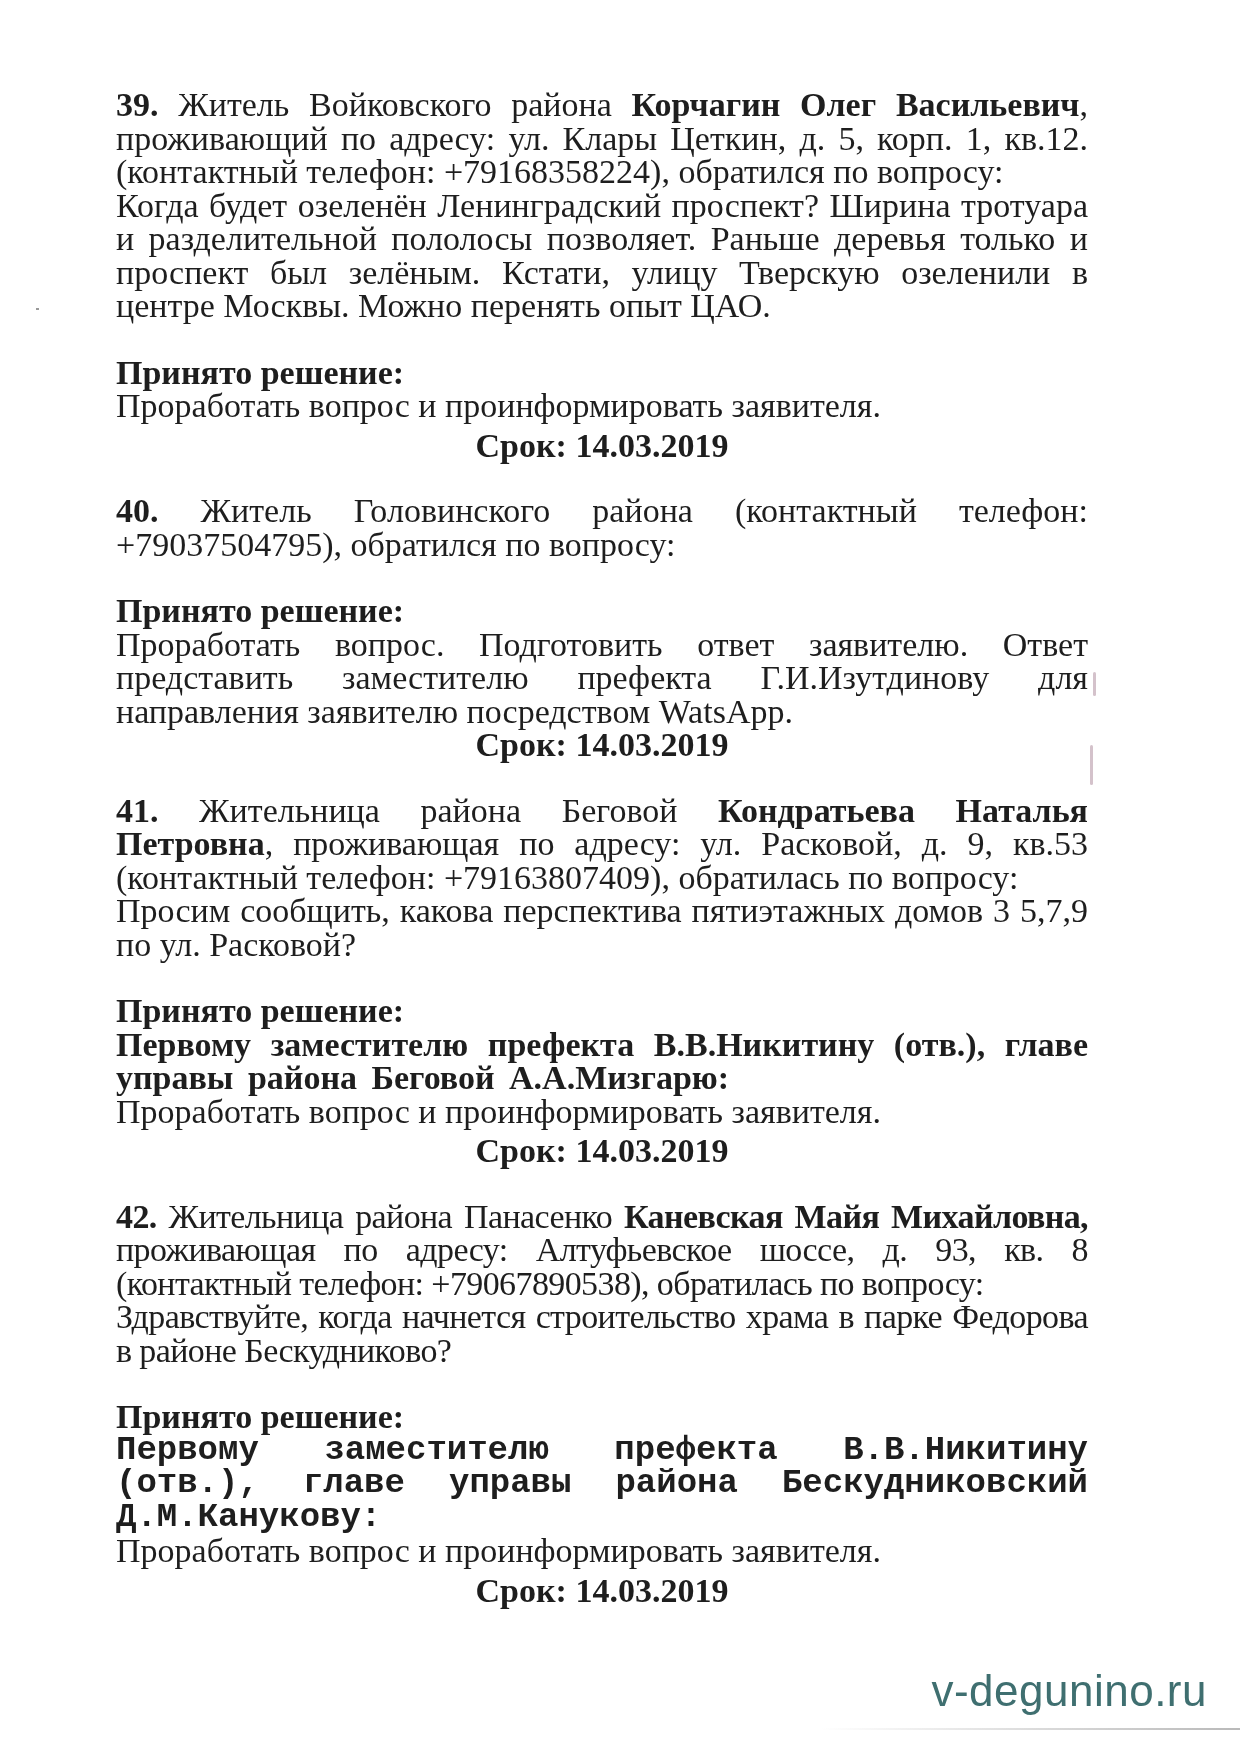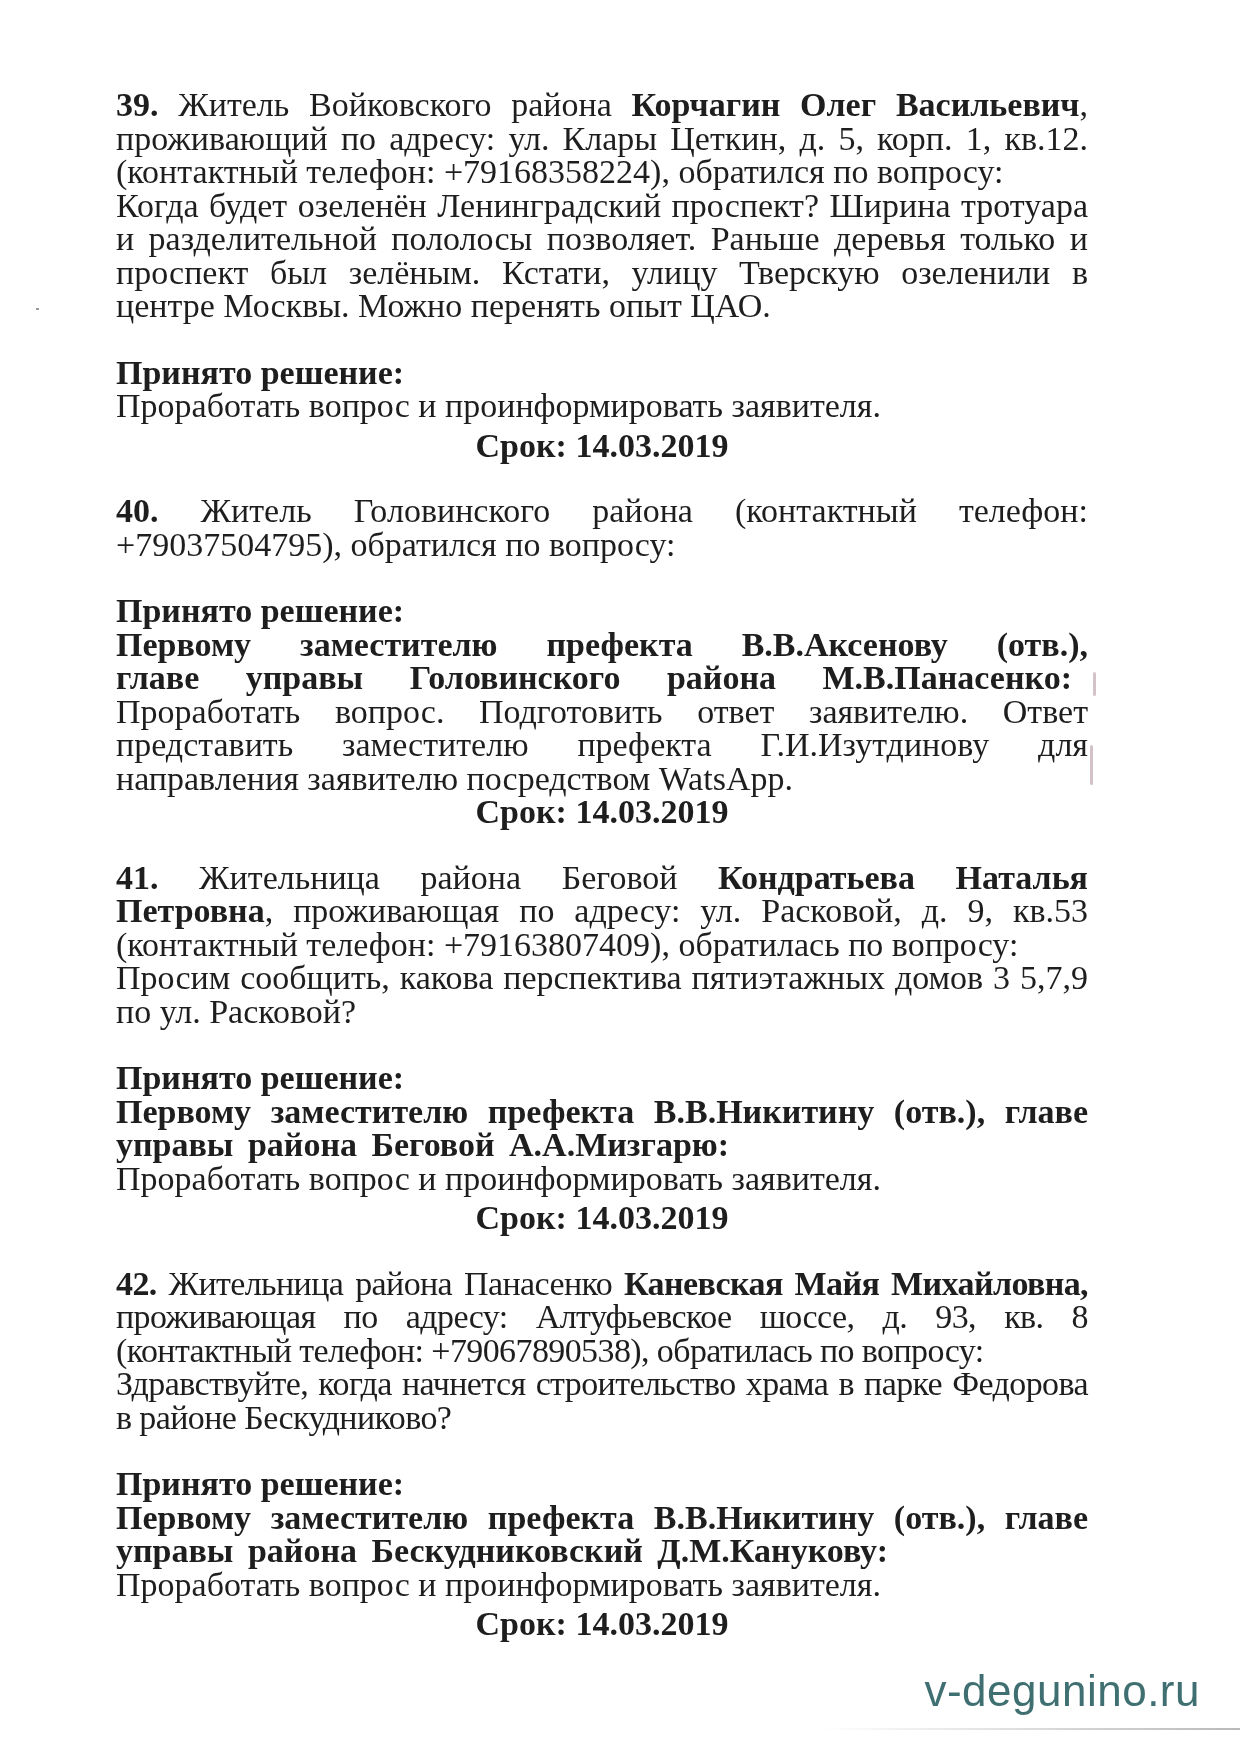--- a/index.html
+++ b/index.html
@@ -48,21 +48,21 @@
       margin: 0;
     }
     .deadline {
       text-align: center;
       font-weight: bold;
       margin: 0;
     }
     .gap { height: 33px; }
     .watermark {
       position: absolute;
-      right: 40px;
+      right: 33px;
       bottom: 36px;
       font-family: "Liberation Sans", "DejaVu Sans", sans-serif;
       font-size: 44px;
       color: #3f6f70;
       letter-spacing: 0.5px;
     }
     .watermark-line {
       position: absolute;
       right: 0;
       bottom: 22px;
@@ -105,21 +105,20 @@
     <p class="decision-text">Проработать вопрос и проинформировать заявителя.</p>
     <p class="deadline" style="margin-top:6px;">Срок: 14.03.2019</p>
   </div>
 
   <div class="entry">
     <p class="p">
       <span class="b">40.</span><span> Житель Головинского района (контактный телефон: +79037504795), обратился по вопросу:</span>
     </p>
     <div class="gap"></div>
     <p class="decision-title">Принято решение:</p>
-    <p class="decision-who wide">Первому заместителю префекта В.В.Аксенову (отв.), главе управы Головинского района М.В.Панасенко:</p>
     <p class="p decision-text">Проработать вопрос. Подготовить ответ заявителю. Ответ представить заместителю префекта Г.И.Изутдинову для направления заявителю посредством WatsApp.</p>
     <p class="deadline">Срок: 14.03.2019</p>
   </div>
 
   <div class="entry">
     <p class="p">
       <span class="b">41.</span><span> Жительница района Беговой </span><span class="b">Кондратьева Наталья Петровна</span><span>, проживающая по адресу: ул. Расковой, д. 9, кв.53 (контактный телефон: +79163807409), обратилась по вопросу:</span>
     </p>
     <p class="p">Просим сообщить, какова перспектива пятиэтажных домов 3 5,7,9 по ул. Расковой?</p>
     <div class="gap"></div>
@@ -129,21 +128,21 @@
     <p class="deadline" style="margin-top:6px;">Срок: 14.03.2019</p>
   </div>
 
   <div class="entry" style="letter-spacing:-0.6px;">
     <p class="p">
       <span class="b">42.</span><span> Жительница района Панасенко </span><span class="b">Каневская Майя Михайловна,</span><span> проживающая по адресу: Алтуфьевское шоссе, д. 93, кв. 8 (контактный телефон: +79067890538), обратилась по вопросу:</span>
     </p>
     <p class="p">Здравствуйте, когда начнется строительство храма в парке Федорова в районе Бескудниково?</p>
     <div class="gap"></div>
     <p class="decision-title" style="letter-spacing:0;">Принято решение:</p>
-    <p class="decision-who" style="letter-spacing:0;">Первому заместителю префекта В.В.Никитину (отв.), главе управы района Бескудниковский Д.М.Канукову:</p>
+    <p class="decision-who" style="letter-spacing:0;font-family:Liberation Mono, monospace;">Первому заместителю префекта В.В.Никитину (отв.), главе управы района Бескудниковский Д.М.Канукову:</p>
     <p class="decision-text" style="letter-spacing:0;">Проработать вопрос и проинформировать заявителя.</p>
     <p class="deadline" style="margin-top:6px; letter-spacing:0;">Срок: 14.03.2019</p>
   </div>
 
 </div>
 
 <div class="watermark">v-degunino.ru</div>
 <div class="watermark-line"></div>
 
 </body></html>

